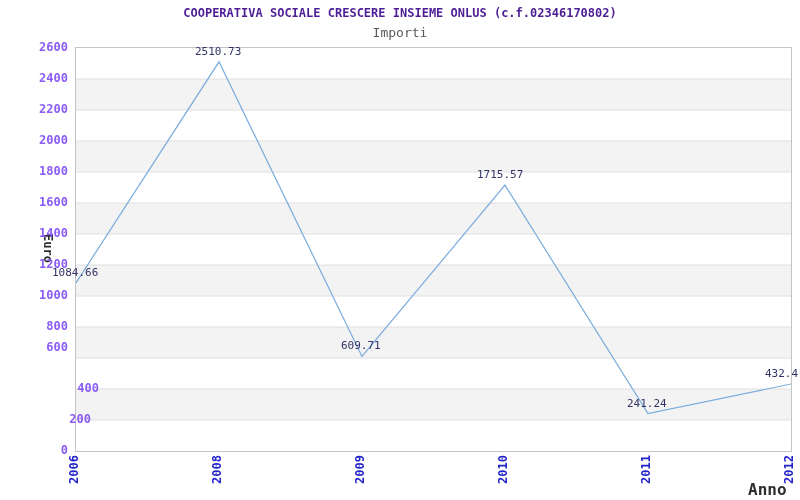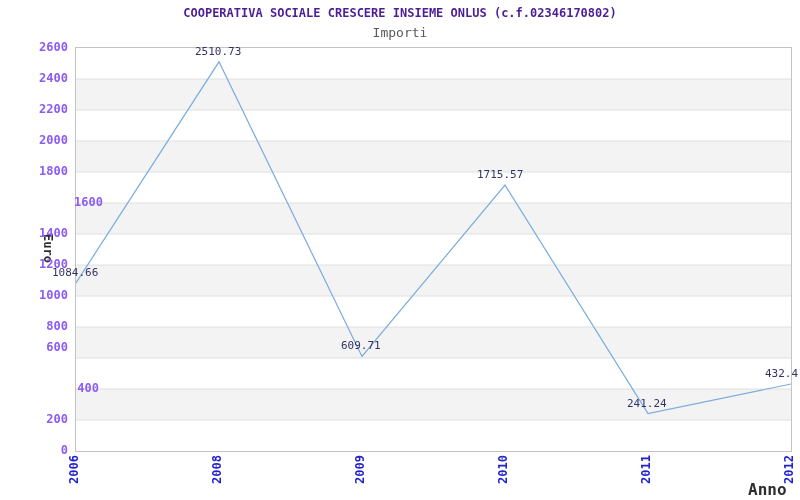--- a/index.html
+++ b/index.html
@@ -72,28 +72,28 @@
       <line x1="0" x2="715" y1="341" y2="341" stroke="#e0e0e0" stroke-width="1"></line>
       <line x1="0" x2="715" y1="372" y2="372" stroke="#e0e0e0" stroke-width="1"></line>
       <polyline points="0.0,234.9 143.0,13.8 286.0,308.5 429.0,137.1 572.0,365.6 715.0,336.0" fill="none" stroke="#7aabde" stroke-width="1.2"></polyline>
     </svg>
 </div>
 
 <span class="ylabel" style="top: 234px;">Euro</span>
 <span class="xlabel">Anno</span>
 
 <span class="ytick" style="top: 443px;">0</span>
-<span class="ytick" style="top: 412px;">200</span>
+<span class="ytick" style="top: 412px; padding-left: 23px;">200</span>
 <span class="ytick" style="top: 381px; margin-left: 31px;">400</span>
 <span class="ytick" style="top: 340px;">600</span>
 <span class="ytick" style="top: 319px;">800</span>
 <span class="ytick" style="top: 288px;">1000</span>
 <span class="ytick" style="top: 257px;">1200</span>
 <span class="ytick" style="top: 226px;">1400</span>
-<span class="ytick" style="top: 195px; padding-left: 35px;">1600</span>
+<span class="ytick" style="top: 195px;">1600</span>
 <span class="ytick" style="top: 164px;">1800</span>
 <span class="ytick" style="top: 133px;">2000</span>
 <span class="ytick" style="top: 102px;">2200</span>
 <span class="ytick" style="top: 71px;">2400</span>
 <span class="ytick" style="top: 40px;">2600</span>
 <span class="xtick" style="left: 67px;">2006</span>
 <span class="xtick" style="left: 210px;">2008</span>
 <span class="xtick" style="left: 353px;">2009</span>
 <span class="xtick" style="left: 496px;">2010</span>
 <span class="xtick" style="left: 639px;">2011</span>

